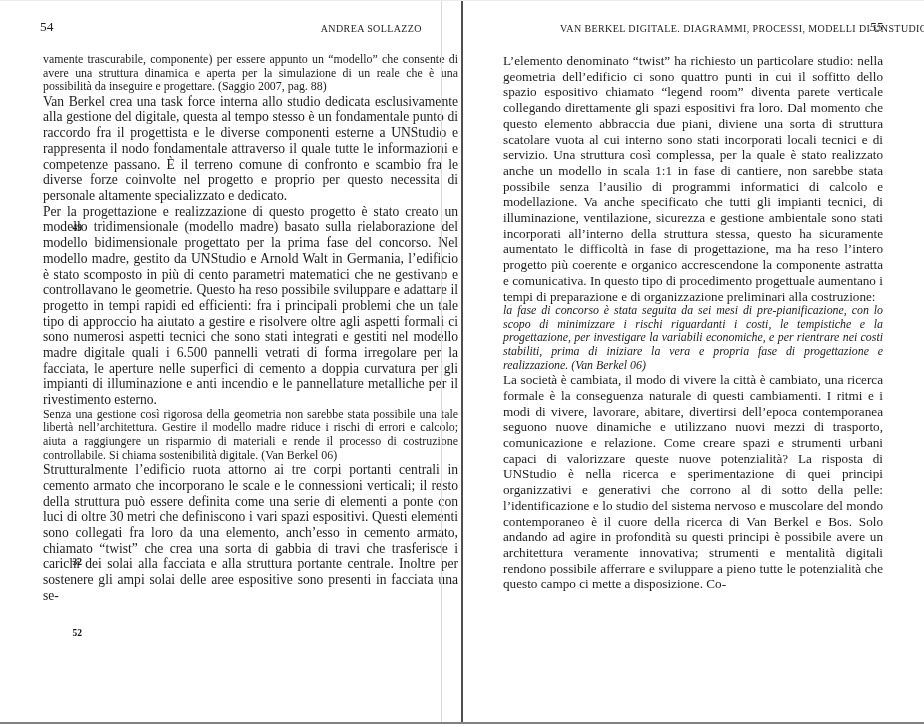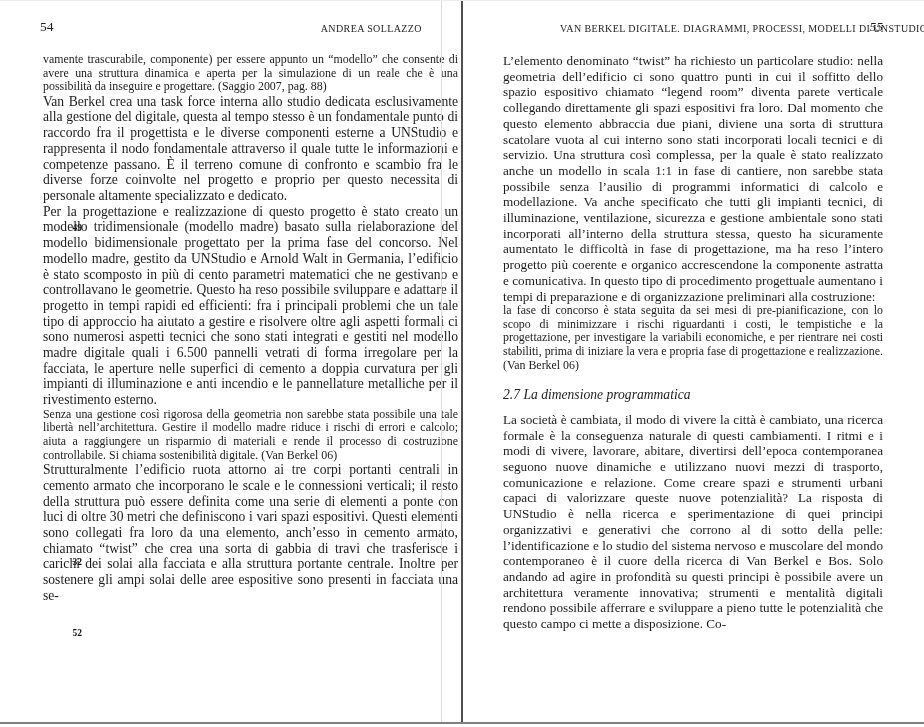--- a/index.html
+++ b/index.html
@@ -13,21 +13,21 @@
   .runhead{position:absolute;font-size:10px;letter-spacing:0.4px;color:#242424;white-space:nowrap;}
   .left-head{left:43px;width:379px;text-align:right;top:22px;}
   .right-head{left:531px;top:22px;margin-left:29px;}
   .col{position:absolute;top:52px;text-align:justify;}
   .left-col{left:43px;width:415px;font-size:13.6px;line-height:15.7px;}
   .right-col{left:503px;width:380px;font-size:13.2px;line-height:15.7px;}
   .col p{margin:0;}
   .quote{font-size:11.9px;line-height:13.6px;}
   .q-top{margin:0 0 15px 0;}
   .q-mid{margin:17px 0 13px 0;}
-  .q-right{margin:15px 0 14px 0;}
+  .q-right{margin:15px 0 14px 0;font-style:italic;}
   .section-heading{font-style:italic;font-weight:400;font-size:13.6px;margin:15px 0 9px 0;text-align:left;}
   .marginal{position:absolute;font-size:9.5px;font-weight:700;color:#111;padding-left:48px;}
   .marginal.ml{left:20px;width:14px;text-align:right;}
   .marginal.mr{left:892px;width:18px;text-align:left;}
   .edge-shadow{position:absolute;left:441px;top:0;width:1px;height:721px;background:#dcdcdc;}
   .divider{position:absolute;left:461px;top:0;width:2px;height:722px;background:#4f4f4f;}
   .bottom-rule{position:absolute;left:0;top:721px;width:924px;height:2px;background:#808080;}
 </style>
 </head>
 <body>
@@ -56,19 +56,18 @@
 
   <section>
     <div class="runhead right-head">VAN BERKEL DIGITALE. DIAGRAMMI, PROCESSI, MODELLI DI UNSTUDIO</div>
     <div class="pagenum right-num">55</div>
 
     <div class="marginal mr" style="top:136px">52</div>
 
     <div class="col right-col">
       <p>L’elemento denominato “twist” ha richiesto un particolare studio: nella geometria dell’edificio ci sono quattro punti in cui il soffitto dello spazio espositivo chiamato “legend room” diventa parete verticale collegando direttamente gli spazi espositivi fra loro. Dal momento che questo elemento abbraccia due piani, diviene una sorta di struttura scatolare vuota al cui interno sono stati incorporati locali tecnici e di servizio. Una struttura così complessa, per la quale è stato realizzato anche un modello in scala 1:1 in fase di cantiere, non sarebbe stata possibile senza l’ausilio di programmi informatici di calcolo e modellazione. Va anche specificato che tutti gli impianti tecnici, di illuminazione, ventilazione, sicurezza e gestione ambientale sono stati incorporati all’interno della struttura stessa, questo ha sicuramente aumentato le difficoltà in fase di progettazione, ma ha reso l’intero progetto più coerente e organico accrescendone la componente astratta e comunicativa. In questo tipo di procedimento progettuale aumentano i tempi di preparazione e di organizzazione preliminari alla costruzione:</p>
       <p class="quote q-right">la fase di concorso è stata seguita da sei mesi di pre-pianificazione, con lo scopo di minimizzare i rischi riguardanti i costi, le tempistiche e la progettazione, per investigare la variabili economiche, e per rientrare nei costi stabiliti, prima di iniziare la vera e propria fase di progettazione e realizzazione. (Van Berkel 06)</p>
-      <h3 class="section-heading">2.7 La dimensione programmatica</h3>
       <p>La società è cambiata, il modo di vivere la città è cambiato, una ricerca formale è la conseguenza naturale di questi cambiamenti. I ritmi e i modi di vivere, lavorare, abitare, divertirsi dell’epoca contemporanea seguono nuove dinamiche e utilizzano nuovi mezzi di trasporto, comunicazione e relazione. Come creare spazi e strumenti urbani capaci di valorizzare queste nuove potenzialità? La risposta di UNStudio è nella ricerca e sperimentazione di quei principi organizzativi e generativi che corrono al di sotto della pelle: l’identificazione e lo studio del sistema nervoso e muscolare del mondo contemporaneo è il cuore della ricerca di Van Berkel e Bos. Solo andando ad agire in profondità su questi principi è possibile avere un architettura veramente innovativa; strumenti e mentalità digitali rendono possibile afferrare e sviluppare a pieno tutte le potenzialità che questo campo ci mette a disposizione. Co-</p>
     </div>
   </section>
 
   <div class="bottom-rule"></div>
 </div>
 
 </body></html>

